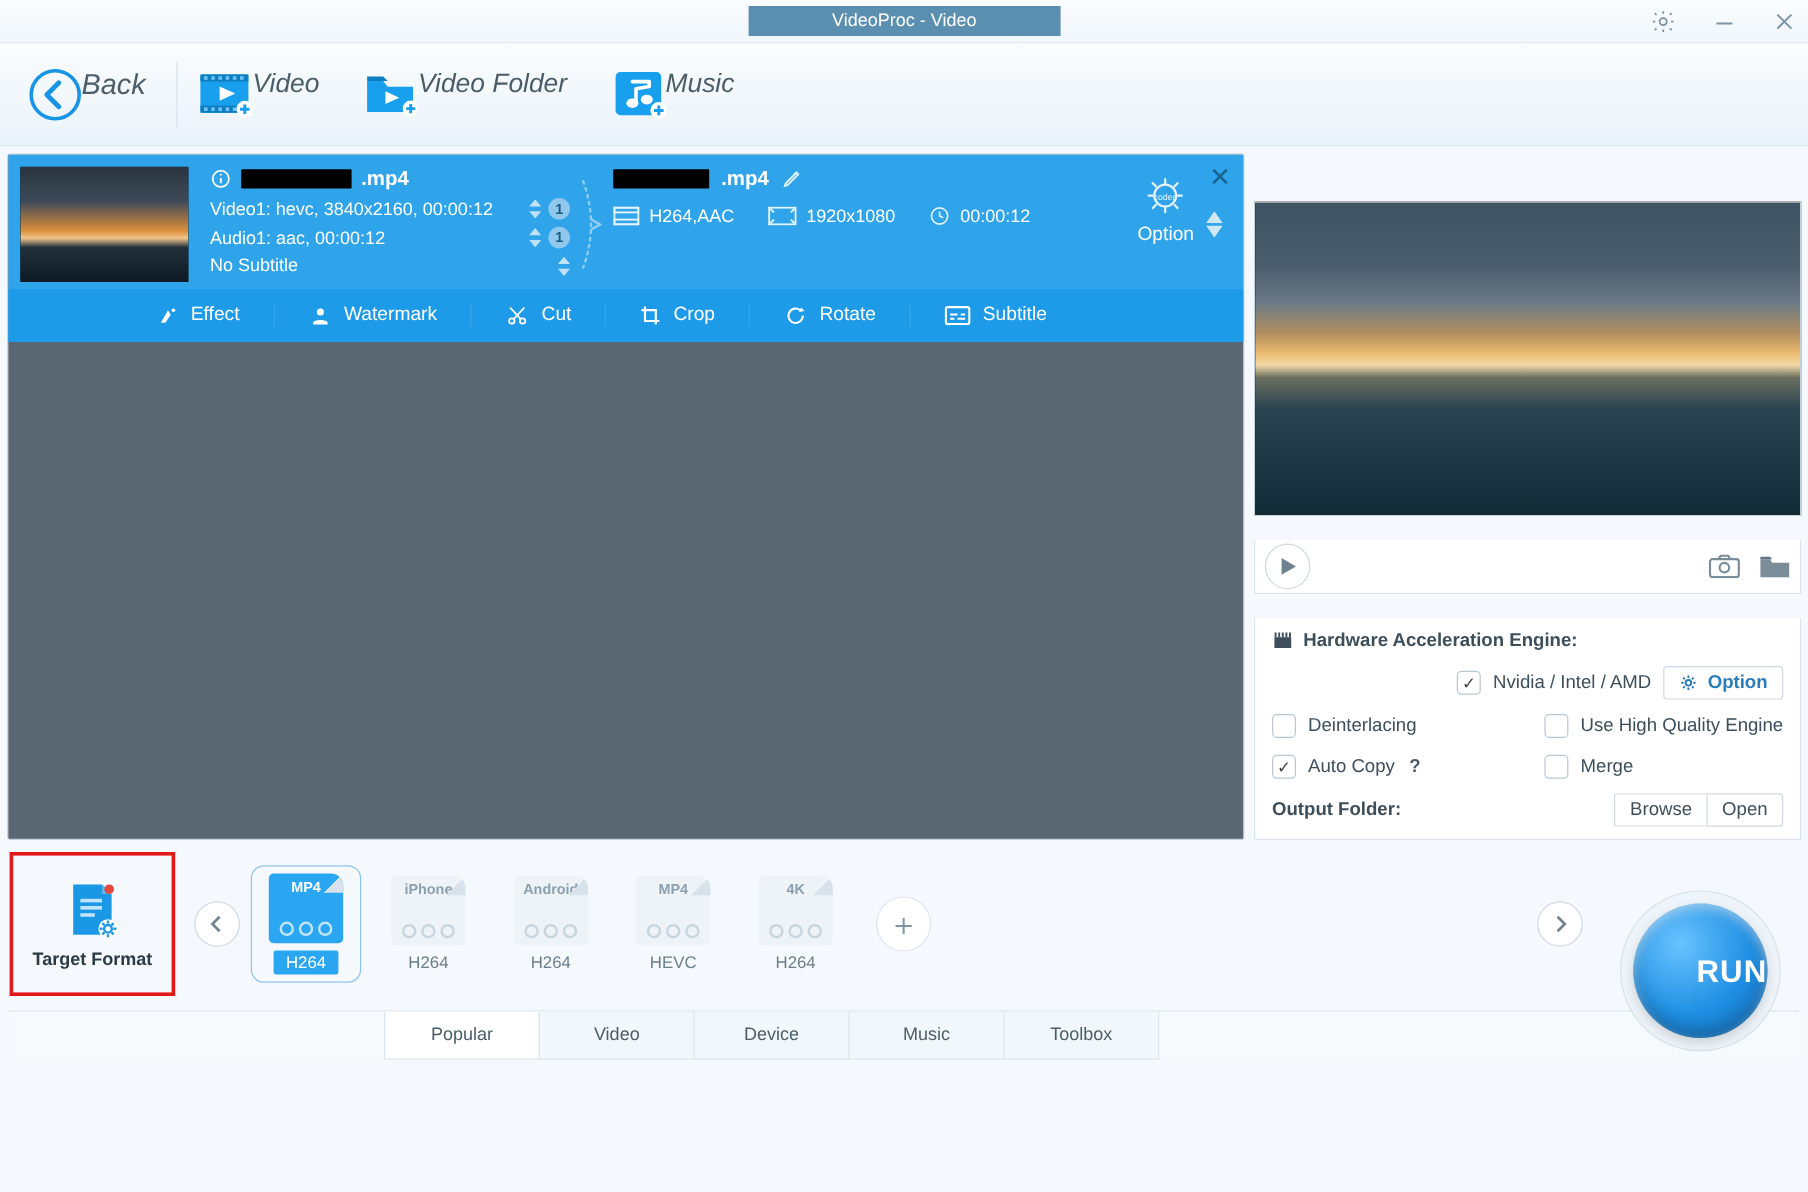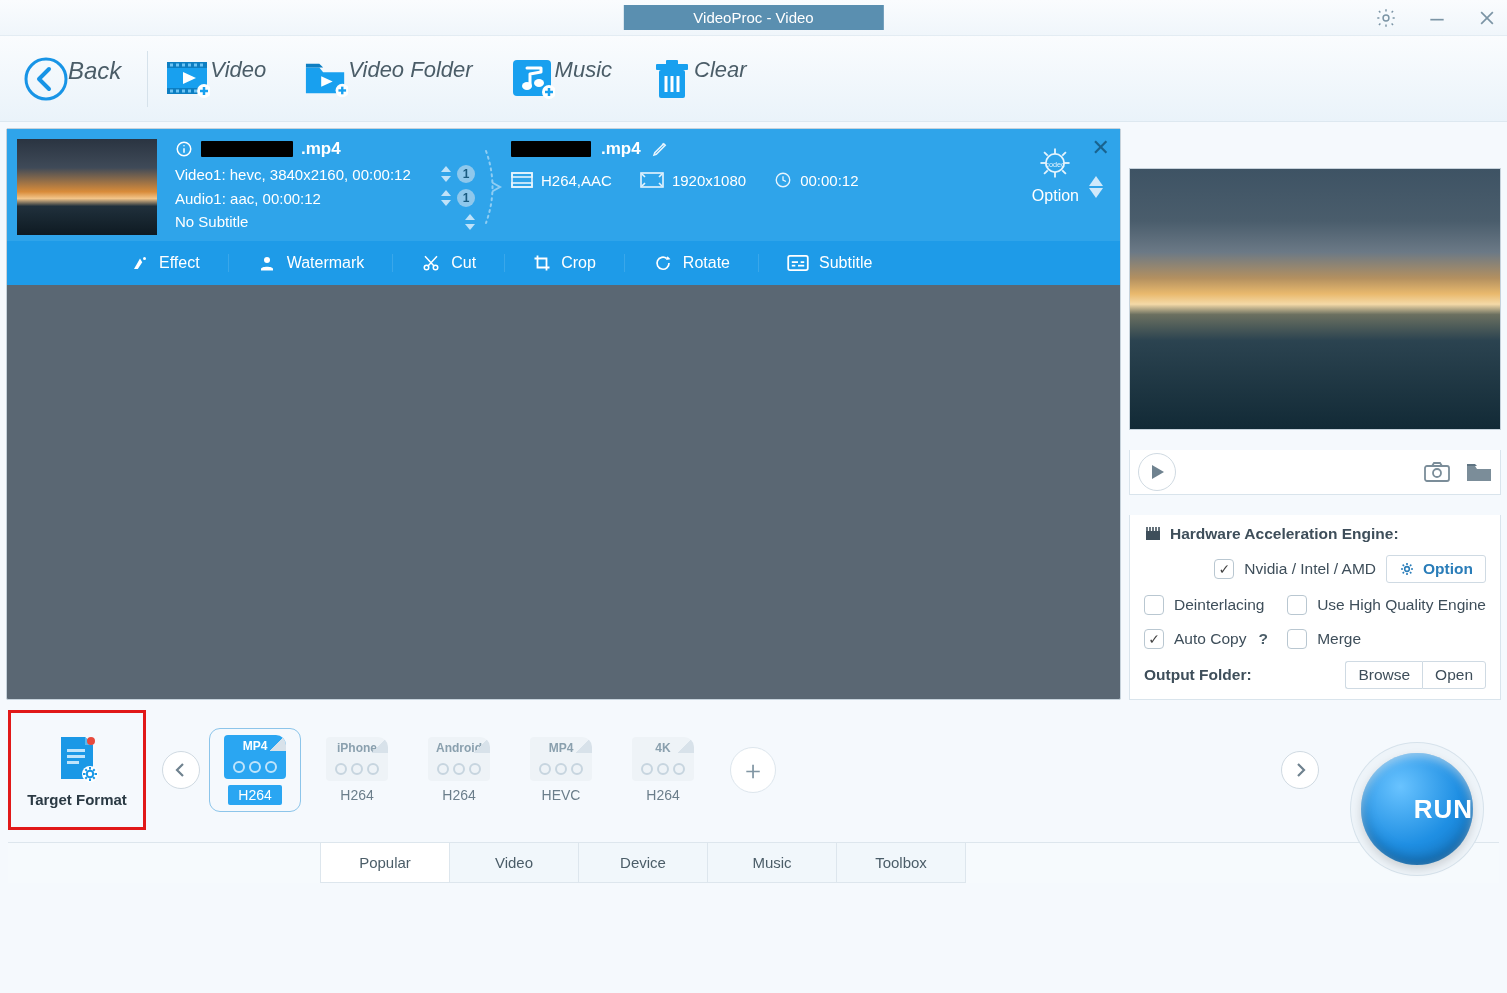--- a/index.html
+++ b/index.html
@@ -14,21 +14,21 @@
 
 .main-toolbar { height: 86px; display: flex; align-items: center; gap: 6px; padding: 0 12px; background: linear-gradient(#fafcfe,#eaf3fa); border-bottom: 1px solid #dde8f0; }
 .main-toolbar .tb-item { display: flex; align-items: flex-start; padding: 6px 20px 6px 12px; cursor: pointer; color: #4b5d68; font-size: 22px; font-weight: 500; font-style: italic; }
 .main-toolbar .sep { width: 1px; height: 56px; background: #d6e2eb; }
 .back-word { font-size: 24px; color: #4b5d68; }
 .tb-icon { width: 44px; height: 44px; display: inline-flex; align-items: center; justify-content: center; }
 
 
 .middle { display: flex; gap: 8px; padding: 6px 6px 0 6px; height: 578px; }
 .queue { flex: 1; background: #5a6773; border: 1px solid #c6d2db; border-radius: 2px; position: relative; }
-.preview-panel { width: 372px; display: flex; flex-direction: column; gap: 20px; margin-top: 40px; }
+.preview-panel { width: 456px; display: flex; flex-direction: column; gap: 20px; margin-top: 40px; }
 
 
 .qitem { background: #2fa4ea; color: #fff; }
 .qitem-top { display: flex; align-items: stretch; padding: 10px 17px 6px 10px; position: relative; border-radius: 18px; }
 .qclose { position: absolute; top: 6px; right: 10px; font-size: 22px; color: #19638f; cursor: pointer; }
 .qthumb { width: 140px; height: 96px; background:#000; margin-right: 18px; flex-shrink:0; position:relative; overflow:hidden;}
 .qthumb-sky{position:absolute;inset:0;background:linear-gradient(#2a3441 0%,#3f4a58 30%,#d98c3a 55%,#f2c58a 62%,#20303c 70%,#0e1a22 100%);}
 .qinfo { display: flex; flex-direction: column; gap: 6px; font-size: 15px; min-width: 300px; }
 .qinfo-row { display:flex; align-items:center; gap:8px; }
 .qinfo-name { font-weight:600; font-size: 17px; display:flex; align-items:center; gap:8px;}
@@ -76,21 +76,21 @@
 .btn-grp .btn-sm:last-child{border-top-left-radius:0;border-bottom-left-radius:0}
 .help-q{margin-left:2px;color:#4b5d68;font-weight:bold}
 
 
 .bottom{position:relative;padding:10px 8px 0 8px}
 .format-row{display:flex;align-items:center;gap:16px;height:120px}
 .target-box{width:138px;height:120px;border:3px solid #e11919;display:flex;flex-direction:column;align-items:center;justify-content:center;gap:8px;color:#2b3a44;font-size:15px;font-weight:600;cursor:pointer}
 .nav-circle{width:38px;height:38px;border:1px solid #d0dae2;border-radius:50%;display:flex;align-items:center;justify-content:center;color:#6f828f;cursor:pointer;background:#fff}
 .formats{display:flex;gap:24px;align-items:center}
 .fmt{width:78px;display:flex;flex-direction:column;align-items:center;gap:6px;cursor:pointer}
-.fmt .doc{width:62px;height:44px;border-radius:4px 10px 4px 4px;background:#eef3f7;position:relative;display:flex;flex-direction:column;align-items:center;justify-content:space-between;padding:4px 0 6px 0;color:#9eb3c1;font-size:12px;font-weight:700}
+.fmt .doc{width:62px;height:58px;border-radius:4px 10px 4px 4px;background:#eef3f7;position:relative;display:flex;flex-direction:column;align-items:center;justify-content:space-between;padding:4px 0 6px 0;color:#9eb3c1;font-size:12px;font-weight:700}
 .fmt .doc::before{content:"";position:absolute;top:0;right:0;width:16px;height:16px;background:linear-gradient(135deg,transparent 48%,#d8e2ea 50%);border-top-right-radius:10px}
 .fmt .doc .top{color:#8aa0ae}
 .fmt .doc .rings{display:flex;gap:4px}
 .fmt .doc .rings i{width:12px;height:12px;border:2px solid #c7d5df;border-radius:50%;display:block}
 .fmt .sub{font-size:14px;color:#6b7e8b}
 .fmt.active .doc{background:#2aa6f2;color:#fff}
 .fmt.active .doc .top{color:#fff}
 .fmt.active .doc .rings i{border-color:#bfe4fb}
 .fmt.active{outline:1px solid #8cc5ea;outline-offset:6px;border-radius:4px}
 .fmt.active .sub{background:#2aa6f2;color:#fff;padding:2px 10px;border-radius:2px}
@@ -201,33 +201,20 @@
           <ellipse cx="28" cy="25" rx="5" ry="4" fill="#fff"></ellipse>
           <g transform="translate(32,28)">
             <circle cx="6" cy="6" r="7" fill="#fff"></circle>
             <line x1="6" y1="2" x2="6" y2="10" stroke="#18a0ef" stroke-width="2.5"></line>
             <line x1="2" y1="6" x2="10" y2="6" stroke="#18a0ef" stroke-width="2.5"></line>
           </g>
         </svg>
     </span>
     <span>Music</span>
   </div>
-  <div class="tb-item">
-    <span class="tb-icon">
-      <svg width="38" height="42" viewBox="0 0 38 42">
-          <rect x="6" y="12" width="26" height="28" rx="2" fill="#18a0ef"></rect>
-          <rect x="3" y="6" width="32" height="6" rx="1" fill="#18a0ef"></rect>
-          <rect x="13" y="2" width="12" height="5" rx="1" fill="#18a0ef"></rect>
-          <line x1="19" y1="18" x2="19" y2="34" stroke="#fff" stroke-width="3"></line>
-          <line x1="13" y1="18" x2="13" y2="34" stroke="#fff" stroke-width="3"></line>
-          <line x1="25" y1="18" x2="25" y2="34" stroke="#fff" stroke-width="3"></line>
-        </svg>
-    </span>
-    <span>Clear</span>
-  </div>
 </div>
 
 <div class="middle">
   <div class="queue">
     <div class="qitem">
       <span class="qclose">✕</span>
       <div class="qitem-top">
         <div class="qthumb">
             <div class="qthumb-sky"></div>
           </div>

